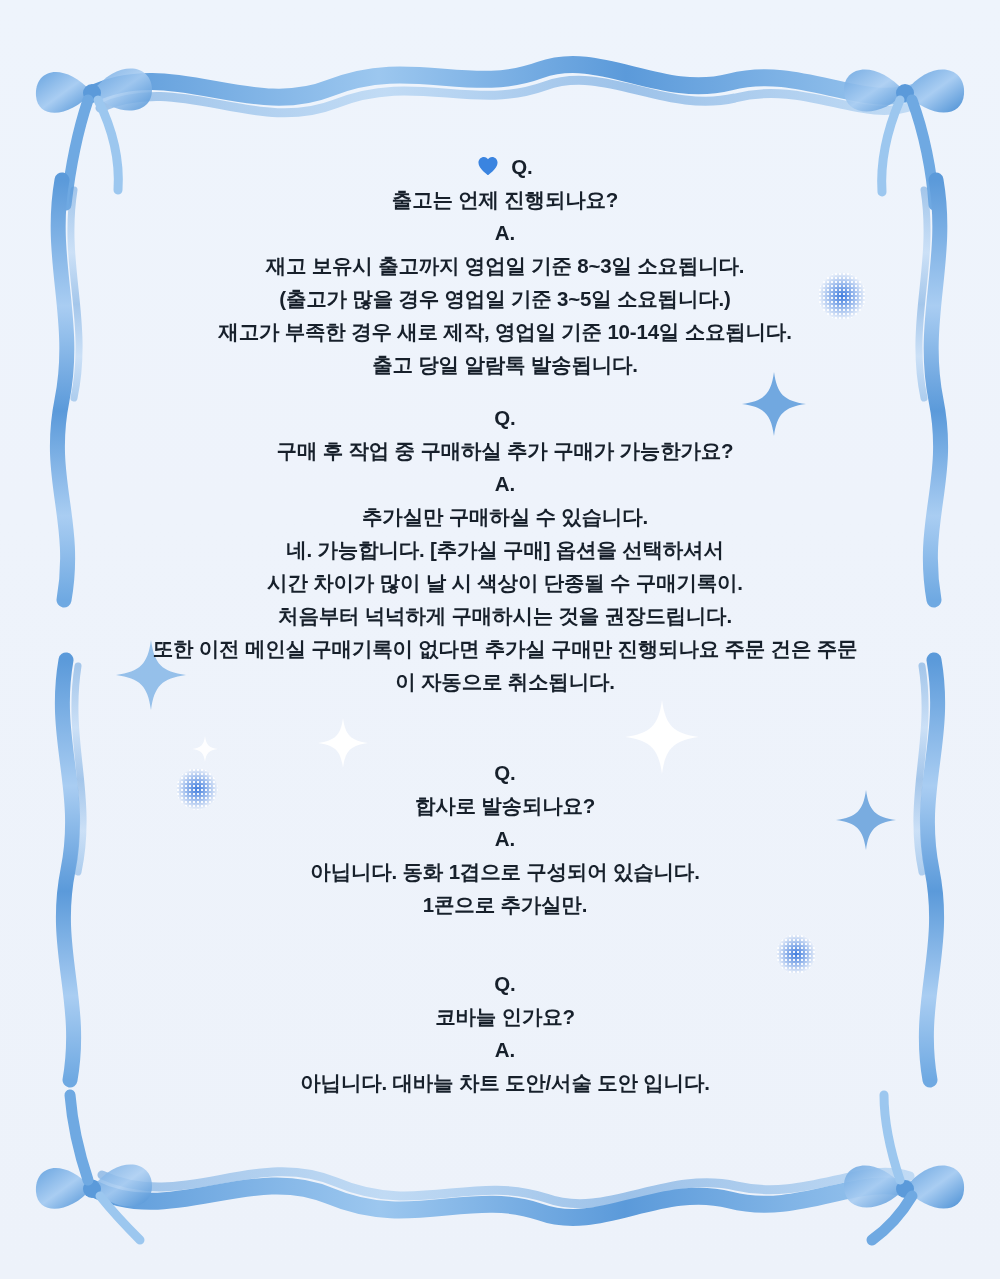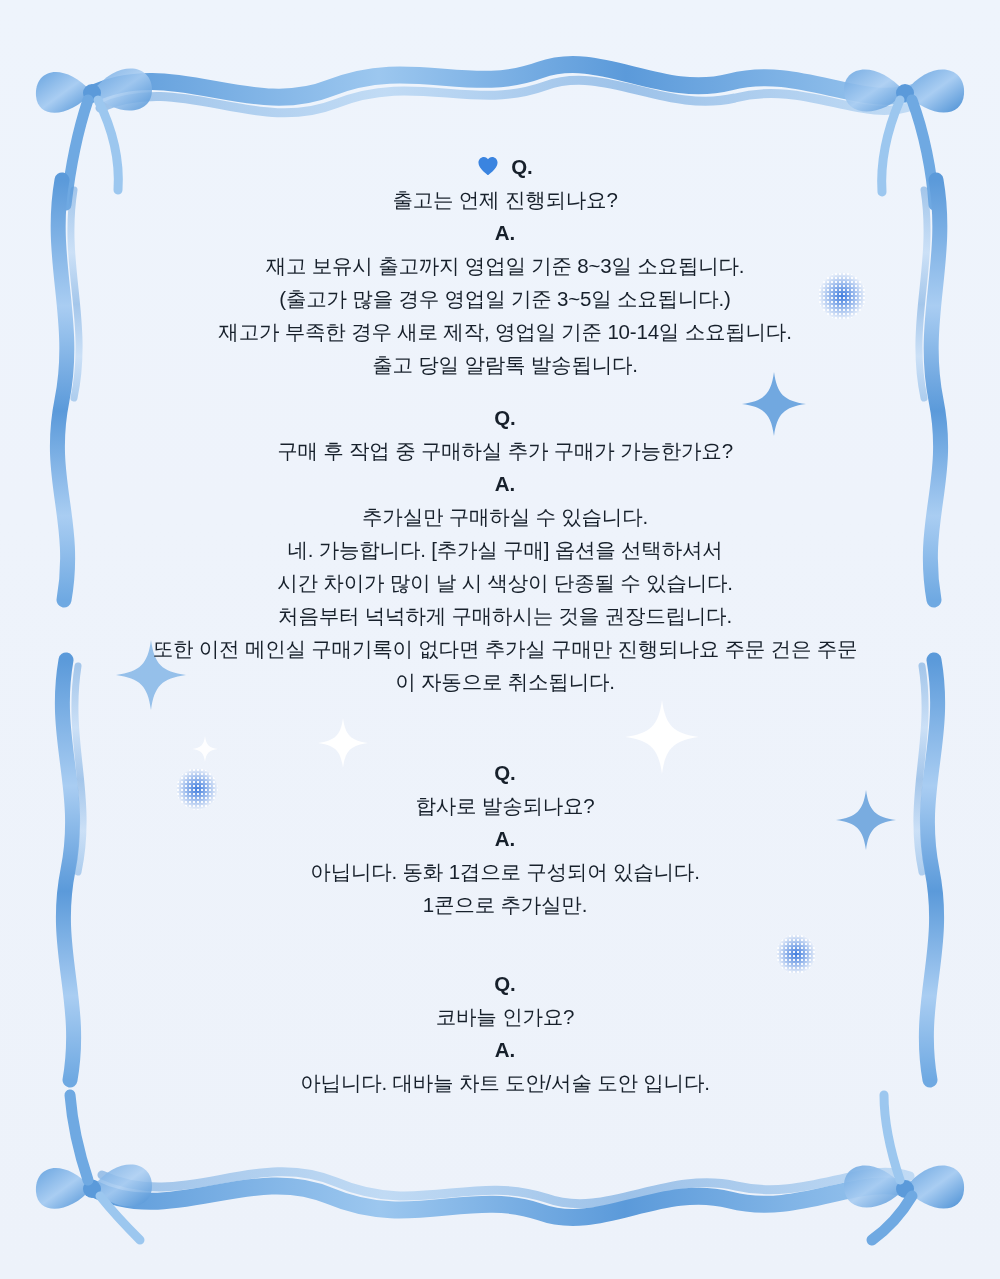--- a/index.html
+++ b/index.html
@@ -63,21 +63,21 @@
     width: 790px;
     text-align: center;
     color: #1b2430;
   }
   .qa-block { margin-bottom: 0; }
   .line {
     font-size: 20.5px;
     line-height: 33px;
     letter-spacing: -0.2px;
     white-space: pre-wrap;
-    font-weight: 400;
+    font-weight: 700;
     color: #17202b;
   }
   .qmark, .amark {
     font-size: 20.5px;
     line-height: 33px;
     font-weight: 600;
     color: #17202b;
   }
   .q-head {
     display: flex;
@@ -235,21 +235,21 @@
     </div>
 
     <div class="spacer-sm"></div>
 
     <div class="qa-block">
       <div class="qmark">Q.</div>
       <div class="line">구매 후 작업 중 구매하실 추가 구매가 가능한가요?</div>
       <div class="amark">A.</div>
       <div class="line">추가실만 구매하실 수 있습니다.</div>
       <div class="line">네. 가능합니다. [추가실 구매] 옵션을 선택하셔서</div>
-      <div class="line">시간 차이가 많이 날 시 색상이 단종될 수 있습니다.</div>
+      <div class="line">시간 차이가 많이 날 시 색상이 단종될 수 구매기록이.</div>
       <div class="line">처음부터 넉넉하게 구매하시는 것을 권장드립니다.</div>
       <div class="line">또한 이전 메인실 구매기록이 없다면 추가실 구매만 진행되나요 주문 건은 주문</div>
       <div class="line">이 자동으로 취소됩니다.</div>
     </div>
 
     <div class="spacer-lg"></div>
 
     <div class="qa-block">
       <div class="qmark">Q.</div>
       <div class="line">합사로 발송되나요?</div>

